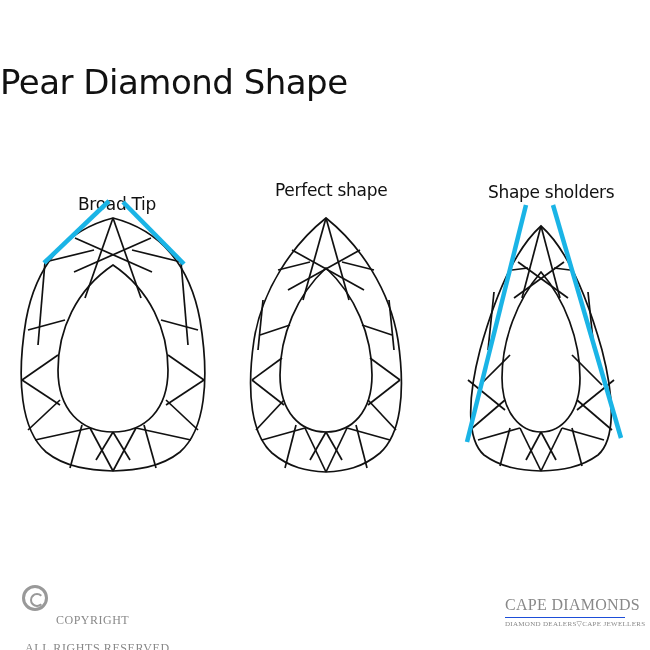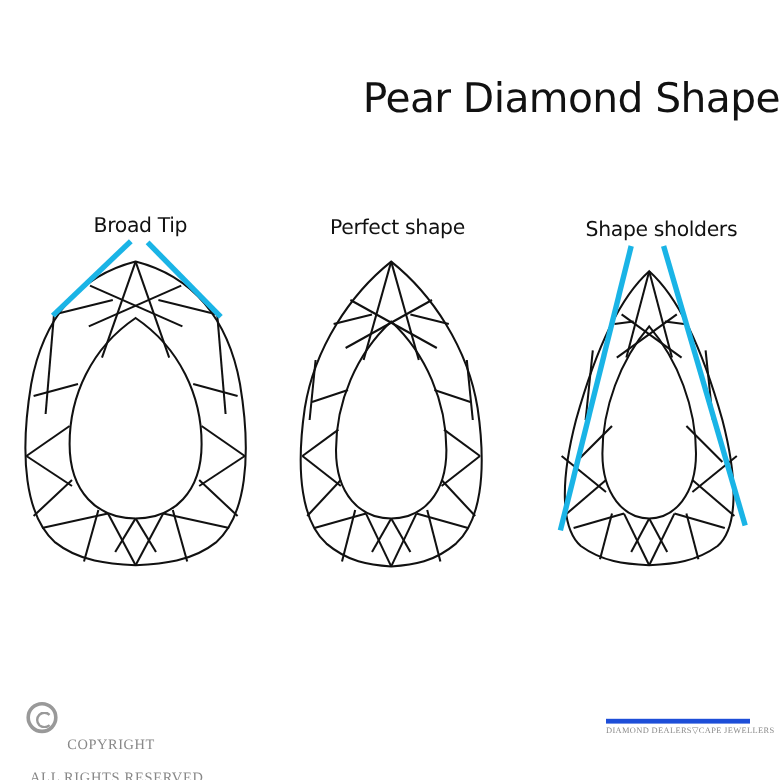--- a/index.html
+++ b/index.html
@@ -1,34 +1,34 @@
 <!DOCTYPE html>
 <html><head>
 <meta charset="utf-8">
 <style>
   html,body{margin:0;padding:0;background:#fff;}
   body{width:650px;height:650px;position:relative;overflow:hidden;font-family:"Liberation Sans",sans-serif;}
-  .title{position:absolute;top:62px;left:0;width:650px;text-align:right;font-size:34px;color:#111;font-family:"DejaVu Sans",sans-serif;letter-spacing:-0.5px;}
+  .title{position:absolute;top:62px;left:0;width:650px;text-align:left;font-size:34px;color:#111;font-family:"DejaVu Sans",sans-serif;letter-spacing:-0.5px;}
   .label{position:absolute;font-size:17px;color:#111;font-family:"DejaVu Sans",sans-serif;letter-spacing:-0.3px;white-space:nowrap;}
   svg.dia{position:absolute;top:0;left:0;}
   .copy{position:absolute;left:22px;top:585px;color:#888;font-family:"Liberation Serif",serif;}
   .copy .c-circle{position:absolute;left:0;top:0;width:26px;height:26px;border:3px solid #999;border-radius:50%;box-sizing:border-box;}
   .copy .c-circle::after{content:"";position:absolute;left:5px;top:5px;width:10px;height:10px;border:2px solid #999;border-right-color:transparent;border-radius:50%;}
   .copy .l1{position:absolute;left:34px;top:28px;font-size:12px;letter-spacing:0.5px;}
   .copy .l2{position:absolute;left:3px;top:32px;font-size:12px;letter-spacing:0.6px;white-space:nowrap;margin-top:24px;}
   .brand{position:absolute;left:505px;top:596px;width:120px;color:#888;font-family:"Liberation Serif",serif;text-align:center;}
   .brand .name{font-size:16px;letter-spacing:0.3px;white-space:nowrap;}
-  .brand .sub{font-size:7px;letter-spacing:0.3px;display:flex;justify-content:space-between;margin-top:3px;border-top:4px solid #1d4ed8;padding-top:2px;white-space:nowrap;}
+  .brand .sub{font-size:7px;letter-spacing:0.3px;display:flex;justify-content:space-between;margin-top:3px;border-top:1px solid #1d4ed8;padding-top:2px;white-space:nowrap;}
 </style>
 </head>
 <body>
 
 <div class="title">Pear Diamond Shape</div>
 
-<div class="label" style="left:78px;top:178px;">Broad Tip</div>
+<div class="label" style="left:78px;top:194px;">Broad Tip</div>
 <div class="label" style="left:275px;top:180px;">Perfect shape</div>
 <div class="label" style="left:488px;top:182px;">Shape sholders</div>
 
 <svg class="dia" width="650" height="650">
   <defs>
     <g id="facets" fill="none" stroke="#111" stroke-width="1.6">
       
     </g>
   </defs>
 
@@ -126,18 +126,19 @@
   </g>
 </svg>
 
 <div class="copy">
   <div class="c-circle"></div>
   <div class="l1">COPYRIGHT</div>
   <div class="l2">ALL RIGHTS RESERVED</div>
 </div>
 
 <div class="brand">
+  <div class="name">CAPE DIAMONDS</div>
   <div class="sub">
     <span>DIAMOND DEALERS</span>
     <span>▽</span>
     <span>CAPE JEWELLERS</span>
   </div>
 </div>
 
 </body></html>

